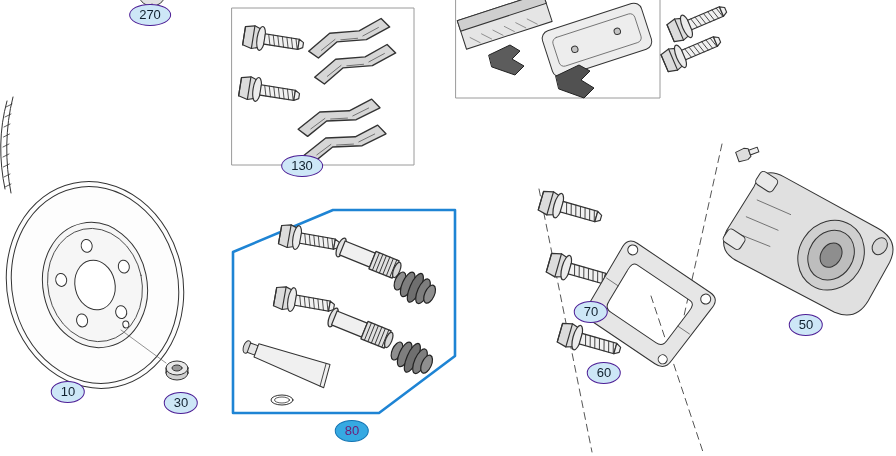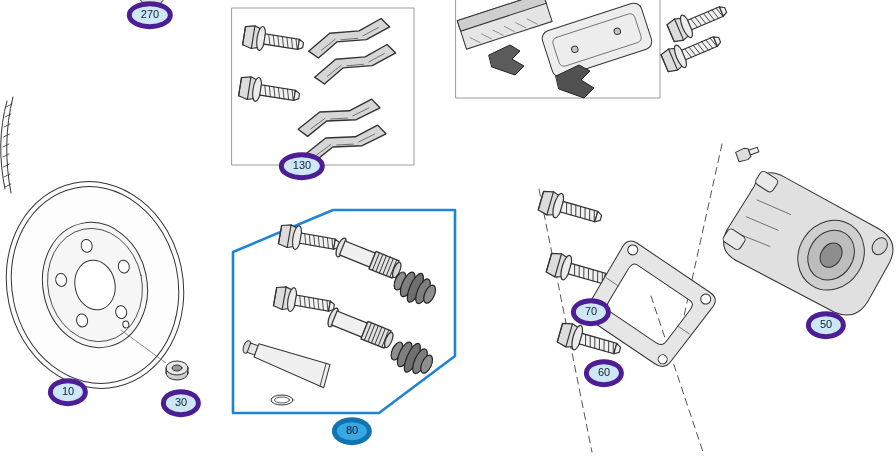--- a/index.html
+++ b/index.html
@@ -1,24 +1,24 @@
 <!DOCTYPE html>
 <html><head>
 <meta charset="utf-8">
 <style>
   *{box-sizing:border-box;margin:0;padding:0}
   html,body{width:896px;height:456px;overflow:hidden;background:#fff;
     font-family:"Liberation Sans",sans-serif}
   #stage{position:relative;width:896px;height:456px;background:#fff}
   #drawing{position:absolute;left:0;top:0;width:896px;height:456px}
   .callout{position:absolute;transform:translate(-50%,-50%);
-    background:#cde7f7;border:5px solid #4c1d95;border-radius:50%;
-    padding:2px 9px;font-size:11px;line-height:1.25;color:#10202e;
+    background:#cde7f7;border:1px solid #4c1d95;border-radius:50%;
+    padding:2px 9px;font-size:13px;line-height:1.25;color:#10202e;
     text-align:right;min-width:30px;cursor:pointer;user-select:none;white-space:nowrap}
-  .callout.selected{background:#36a9e2;border-color:#1273b2;color:#0f172a}
+  .callout.selected{background:#36a9e2;border-color:#1273b2;color:#701a75}
 </style>
 </head>
 <body>
 
 <div id="stage">
 
   <svg id="drawing" viewBox="0 0 896 456" width="896" height="456" stroke-linecap="round" stroke-linejoin="round">
     <defs>
       <g id="sym-bolt" stroke="#333" stroke-width="1">
         <path d="M-7,-8 L1,-10 L7,-8 L7,8 L1,10 L-7,8 Z" fill="#dcdcdc"></path>
@@ -172,15 +172,15 @@
     </g>
   </svg>
 
   <div class="callout" style="left:150px;top:15px">270</div>
   <div class="callout" style="left:68px;top:392px">10</div>
   <div class="callout" style="left:181px;top:403px">30</div>
   <div class="callout" style="left:302px;top:166px">130</div>
   <div class="callout selected" style="left:352px;top:431px">80</div>
   <div class="callout" style="left:591px;top:312px">70</div>
   <div class="callout" style="left:604px;top:373px">60</div>
-  <div class="callout" style="left:826px;top:325px">50</div>
+  <div class="callout" style="left:806px;top:325px">50</div>
 
 </div>
 
 </body></html>

